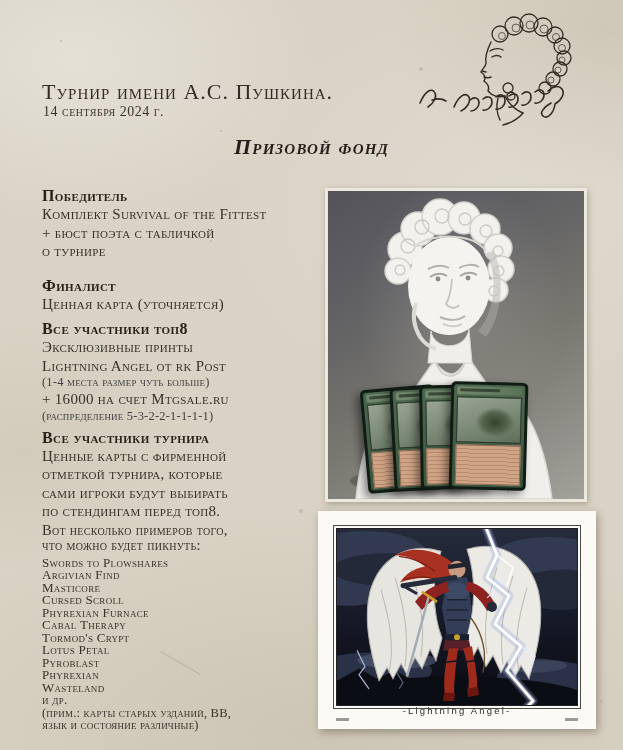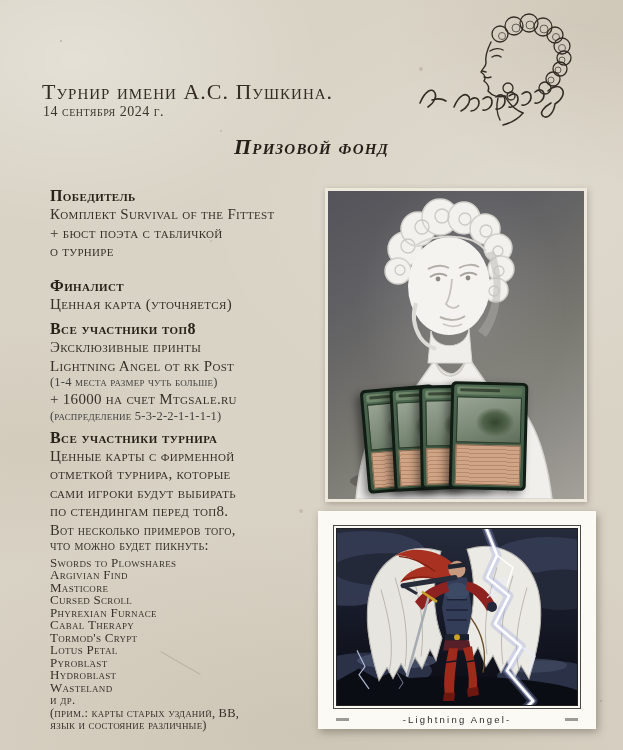--- a/index.html
+++ b/index.html
@@ -30,21 +30,21 @@
   .fiber.f2{left:180px;top:640px;width:1px;height:46px;transform:rotate(-60deg);}
 
   .hdr-title{position:absolute;left:42px;top:79px;z-index:2;margin:0;
     font-size:22px;font-weight:normal;font-variant:small-caps;letter-spacing:1px;color:#332d25;}
   .hdr-date{position:absolute;left:43px;top:104px;z-index:2;
     font-size:14px;font-variant:small-caps;letter-spacing:.5px;color:#3a342c;}
   .prize-heading{position:absolute;left:0;top:134px;width:100%;z-index:2;margin:0;
     text-align:center;font-size:22px;font-weight:bold;font-variant:small-caps;
     letter-spacing:1.2px;color:#241f19;font-style:italic;}
 
-  .content{position:absolute;left:50px;top:186px;width:292px;z-index:2;}
+  .content{position:absolute;left:42px;top:186px;width:292px;z-index:2;}
   .sec{margin:0;padding:0;}
   .sec-heading{font-size:16px;font-weight:bold;font-variant:small-caps;
     letter-spacing:.4px;color:#282319;line-height:19px;margin:0;}
   .body-line{font-size:15px;line-height:18.5px;font-variant:small-caps;letter-spacing:.3px;}
   .note-line{font-size:12.5px;line-height:15px;font-variant:small-caps;letter-spacing:.2px;color:#404040;}
   .intro-line{font-size:14.5px;line-height:15.5px;font-variant:small-caps;letter-spacing:.3px;}
   .list-line{font-size:13px;line-height:12.5px;font-variant:small-caps;letter-spacing:.3px;}
   .fine-line{font-size:12.5px;line-height:12.5px;font-variant:small-caps;letter-spacing:.2px;}
   .m-winner{margin-bottom:15px;}
   .m-finalist{margin-bottom:6px;}
@@ -82,21 +82,21 @@
   .c4{left:122px;top:191px;width:77px;height:108px;transform:rotate(1.5deg);z-index:4;}
 
   
   .print{position:absolute;left:318px;top:511px;width:278px;height:218px;z-index:2;
     background:#fbfaf5;box-shadow:2px 3px 8px rgba(70,60,45,.4);}
   .art-frame{position:absolute;left:15px;top:14px;width:248px;height:184px;
     border:1px solid #4a4a4a;padding:2px;box-sizing:border-box;}
   .art{width:100%;height:100%;border:1px solid #202020;box-sizing:border-box;
     background:#12141d;overflow:hidden;}
   .art svg{display:block;width:100%;height:100%;}
-  .print-caption-row{position:absolute;left:15px;right:15px;top:201px;height:14px;
+  .print-caption-row{position:absolute;left:15px;right:15px;top:192px;height:14px;
     display:flex;align-items:center;justify-content:center;}
   .print-caption{font-family:"Liberation Sans", sans-serif;font-size:9.5px;
     letter-spacing:2.2px;color:#2c2c2c;white-space:nowrap;}
   .edition-mark{position:absolute;top:207px;width:13px;height:2.5px;background:rgba(40,40,40,.45);}
   .edition-mark.left{left:18px;}
   .edition-mark.right{right:18px;}
 
   .sketch{position:absolute;left:412px;top:8px;width:205px;height:120px;z-index:2;}
 </style>
 </head>
@@ -190,21 +190,21 @@
       <div class="intro-line m-intro">что можно будет пикнуть:</div>
       <div class="list-line">Swords to Plowshares</div>
       <div class="list-line">Argivian Find</div>
       <div class="list-line">Masticore</div>
       <div class="list-line">Cursed Scroll</div>
       <div class="list-line">Phyrexian Furnace</div>
       <div class="list-line">Cabal Therapy</div>
       <div class="list-line">Tormod's Crypt</div>
       <div class="list-line">Lotus Petal</div>
       <div class="list-line">Pyroblast</div>
-      <div class="list-line">Hydroblast</div>
+      <div class="list-line">Phyrexian</div>
       <div class="list-line">Wasteland</div>
       <div class="list-line">и др.</div>
       <div class="fine-line">(прим.: карты старых узданий, ВВ,</div>
       <div class="fine-line">язык и состояние различные)</div>
     </section>
   </main>
 
   <figure class="bust-photo" style="margin:0">
     <div class="photo">
       <svg viewBox="0 0 256 308" width="256" height="308">

